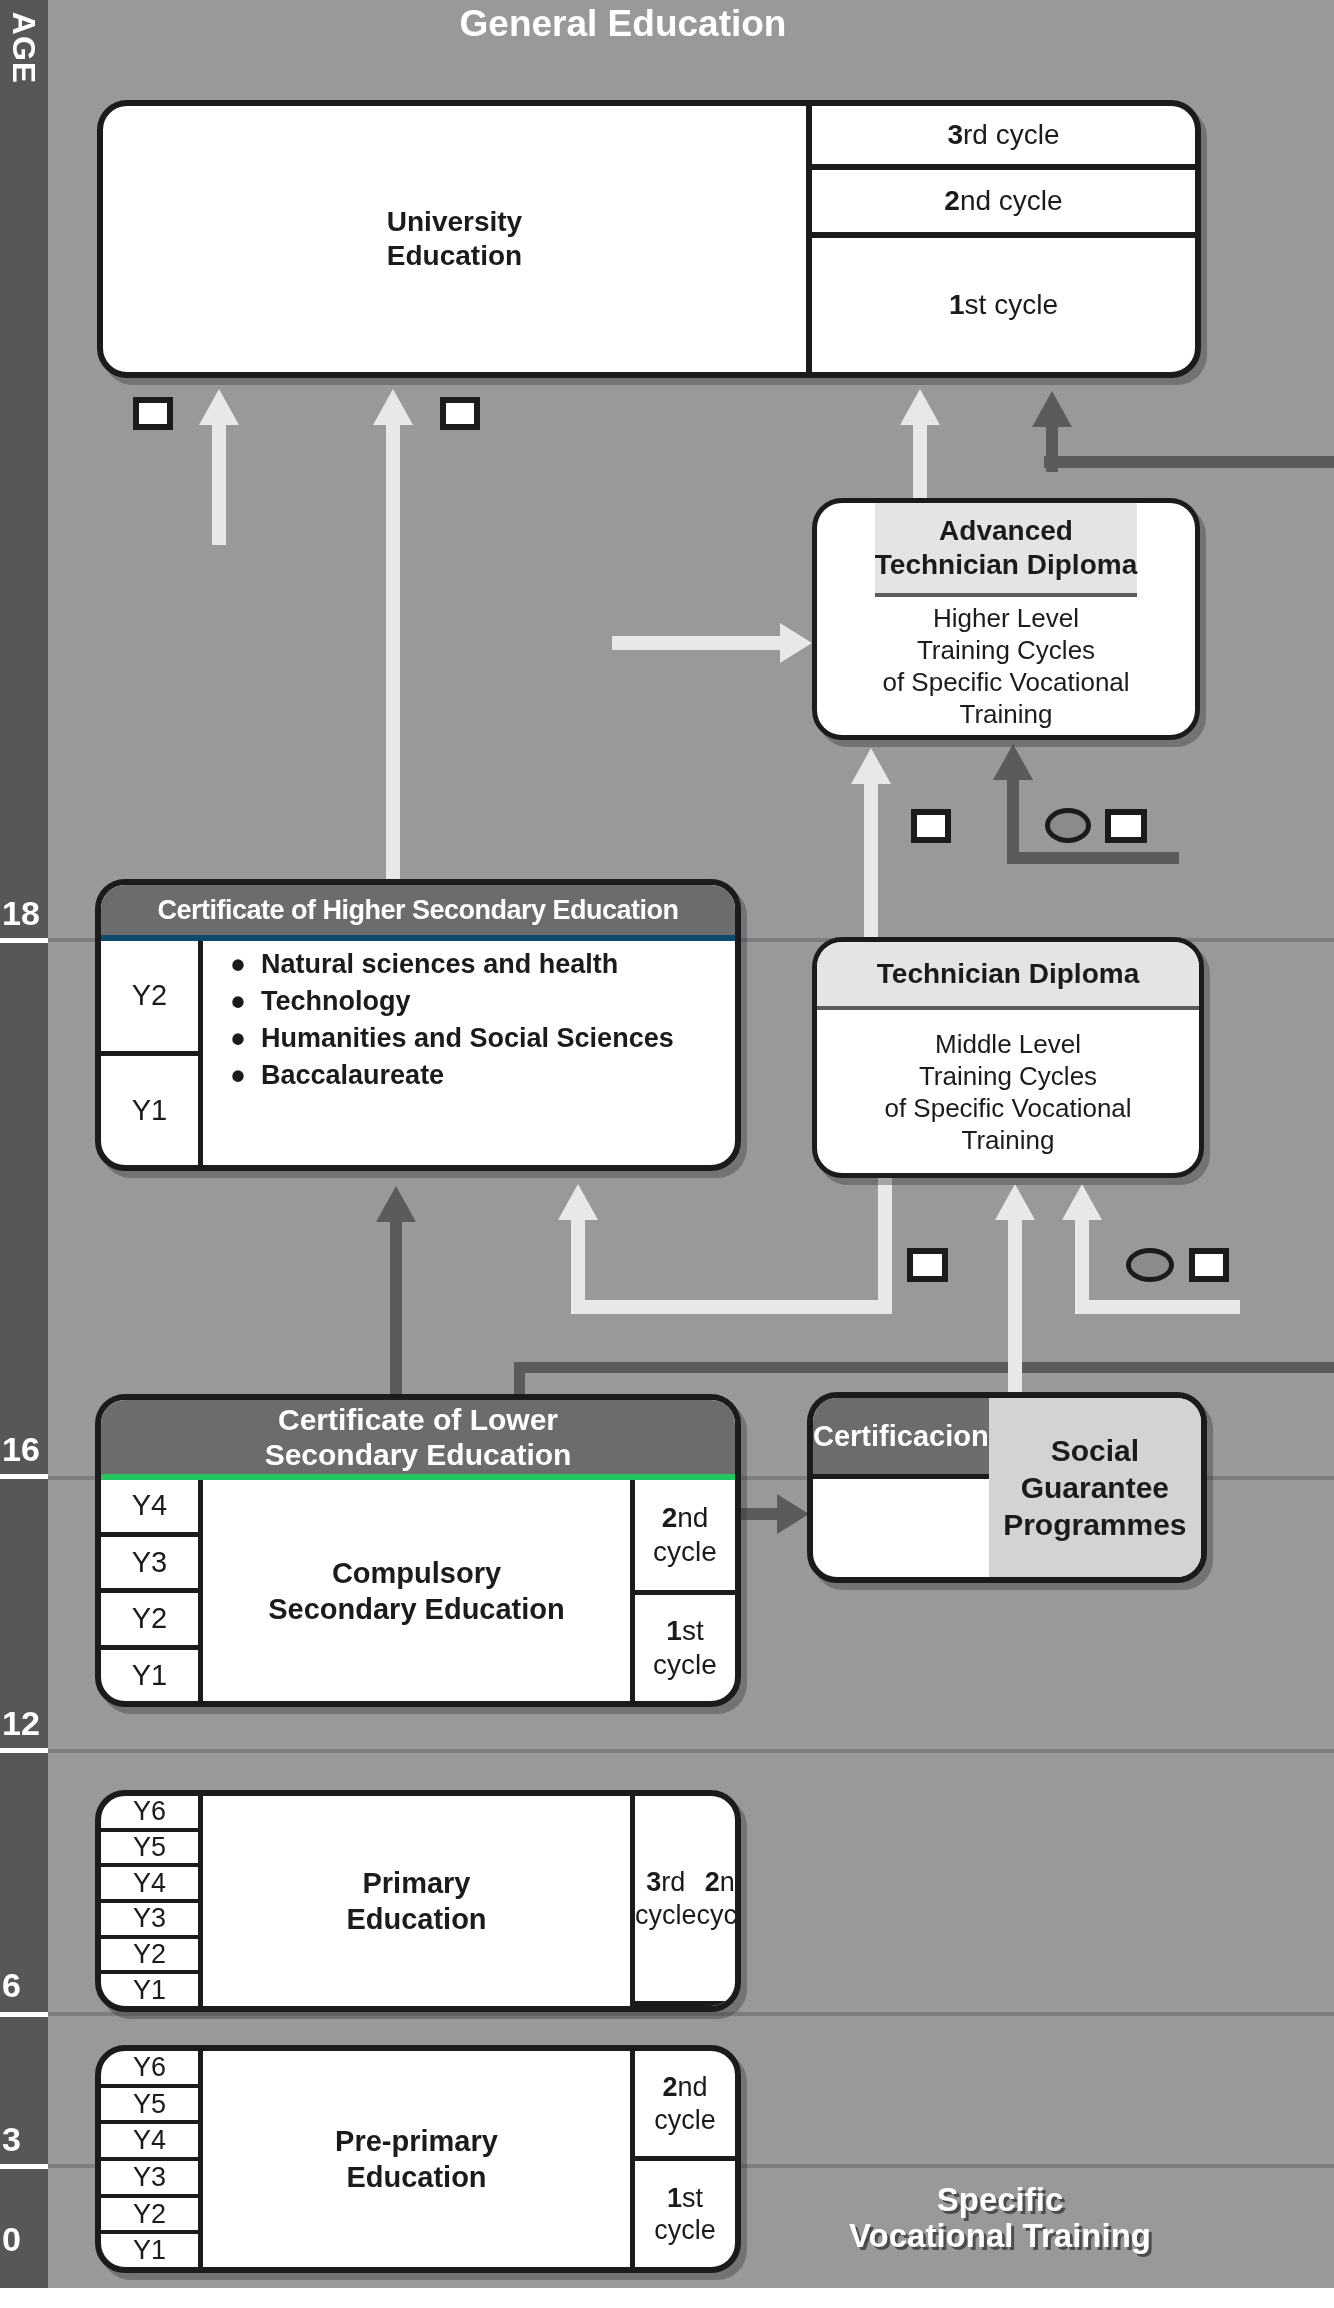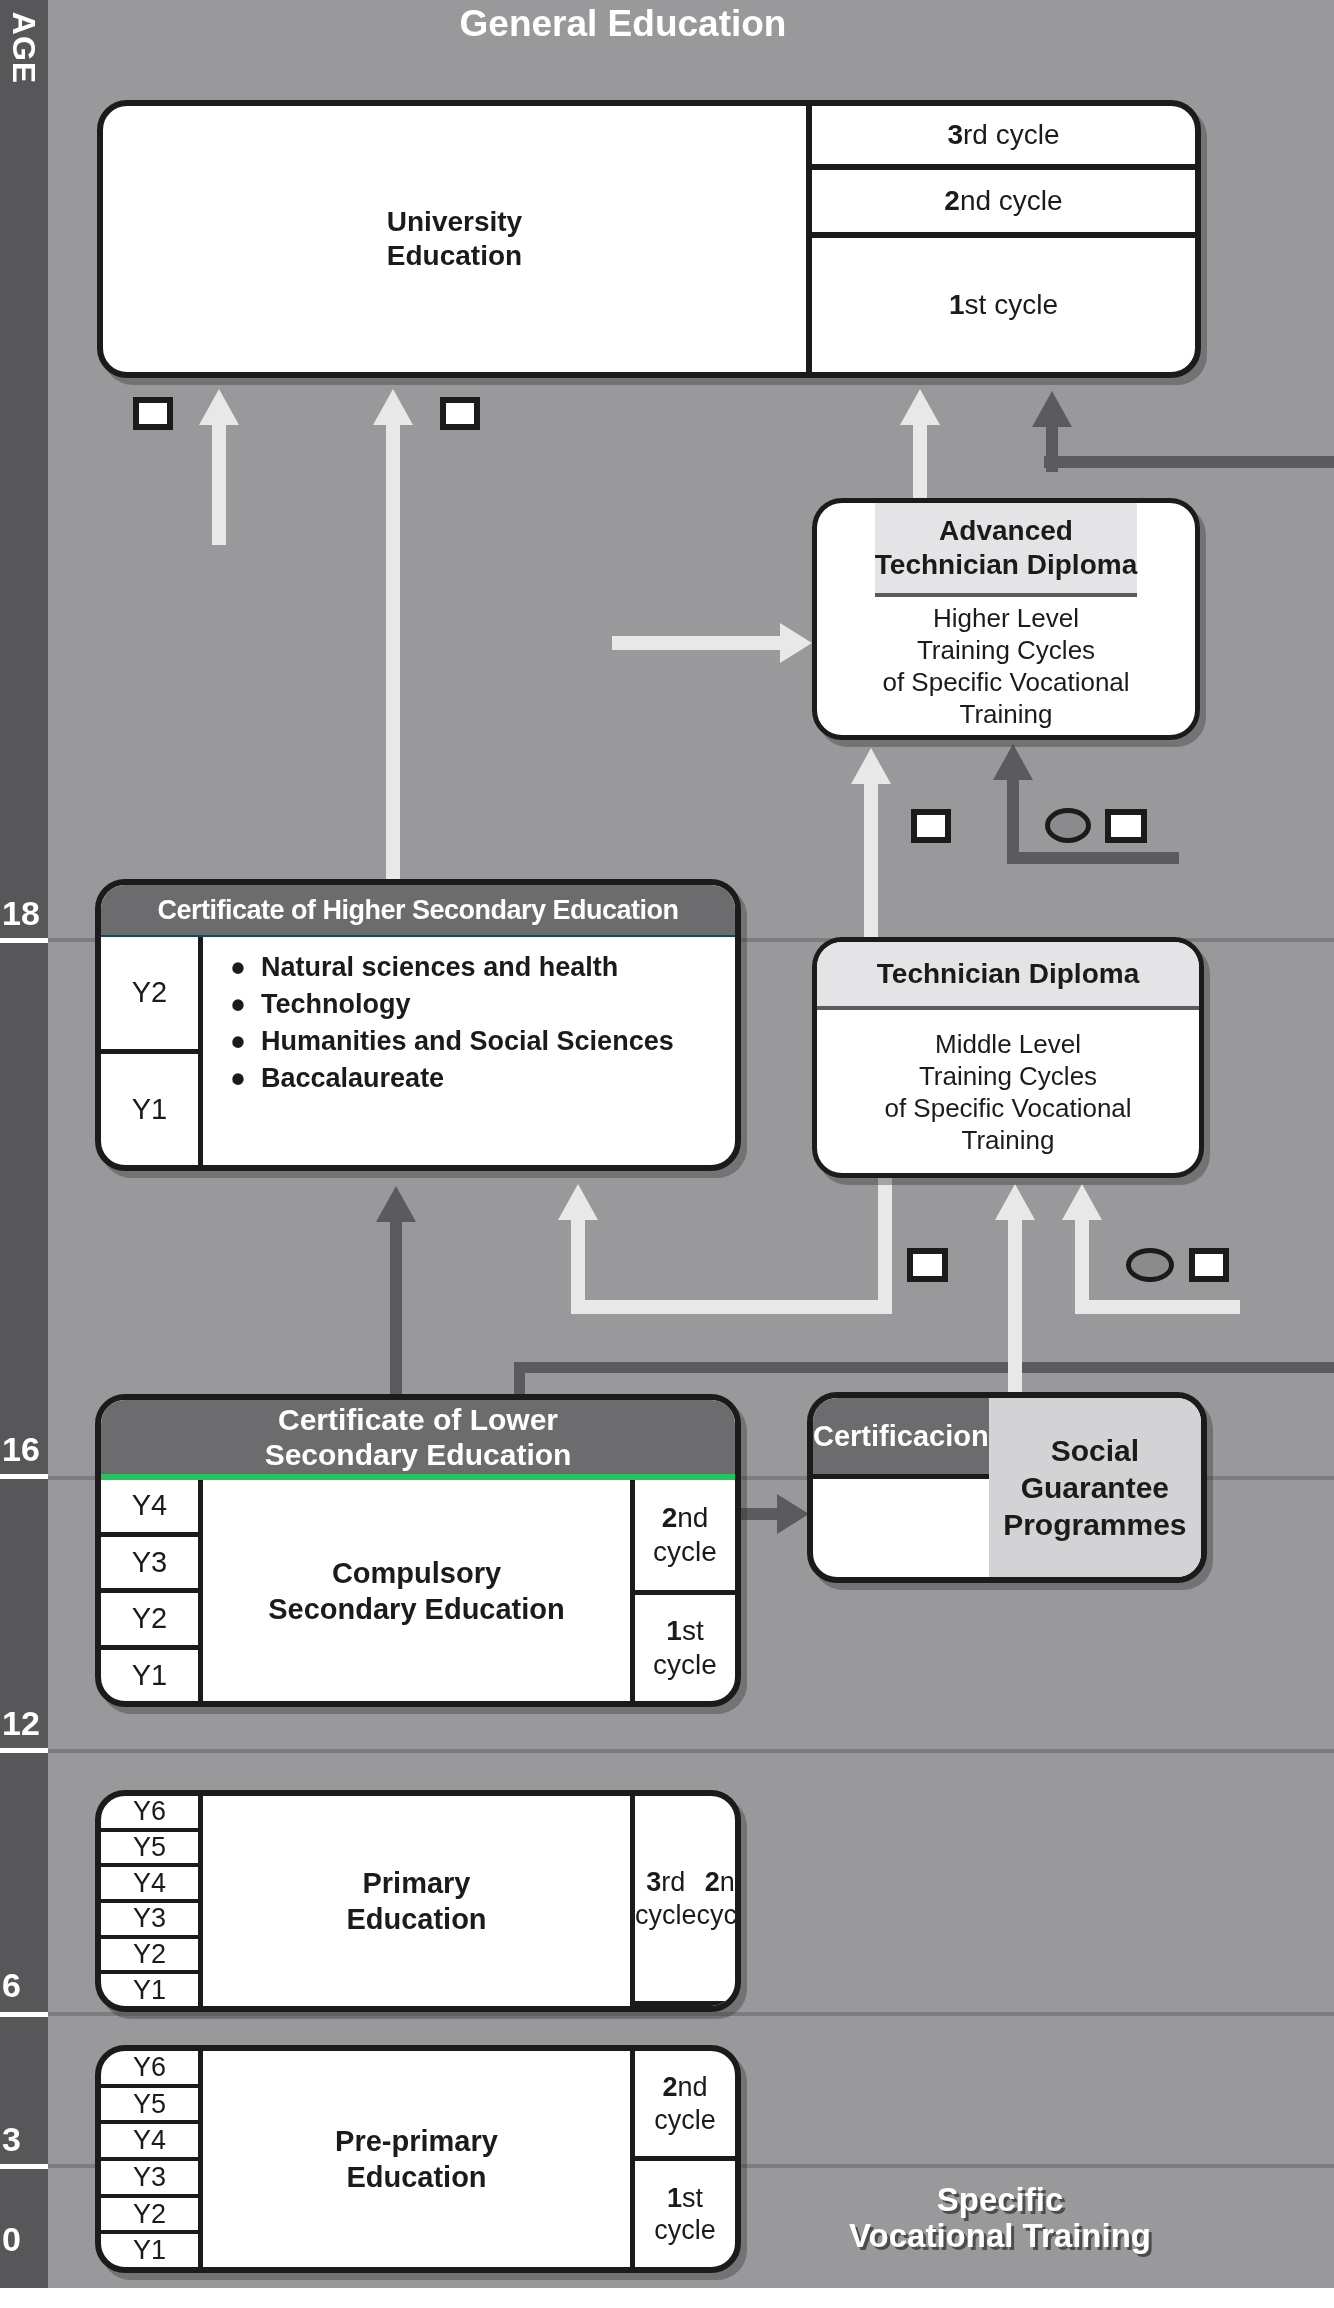--- a/index.html
+++ b/index.html
@@ -157,33 +157,33 @@
     </div>
     <div class="flexc" style="flex:1;">
       <span class="pre" style="font-size:26px;line-height:32px;">Higher Level
 Training Cycles
 of Specific Vocational
 Training</span>
     </div>
   </div>
 
   <div class="box" style="left:95px;top:879px;width:646px;height:292px;display:flex;flex-direction:column;">
-    <div class="flexc hdr-dark" style="height:50px;border-bottom:2px solid #0c4a6e;">
+    <div class="flexc hdr-dark" style="height:50px;border-bottom:6px solid #0c4a6e;">
       <span style="font-size:27px;letter-spacing:-0.5px;">Certificate of Higher Secondary Education</span>
     </div>
     <div style="flex:1;display:flex;">
       <div class="yearcol" style="width:97px;border-right:5px solid #1b1b1b;">
         <div class="ycell" style="border-bottom:5px solid #1b1b1b;">
             <span>Y2</span>
           </div>
         <div class="ycell">
             <span>Y1</span>
           </div>
       </div>
-      <div style="flex:1;padding:12px 0 0 28px;">
+      <div style="flex:1;padding:5px 0 0 28px;">
         <div class="track">
             <span>Natural sciences and health</span>
           </div>
         <div class="track">
             <span>Technology</span>
           </div>
         <div class="track">
             <span>Humanities and Social Sciences</span>
           </div>
         <div class="track">

